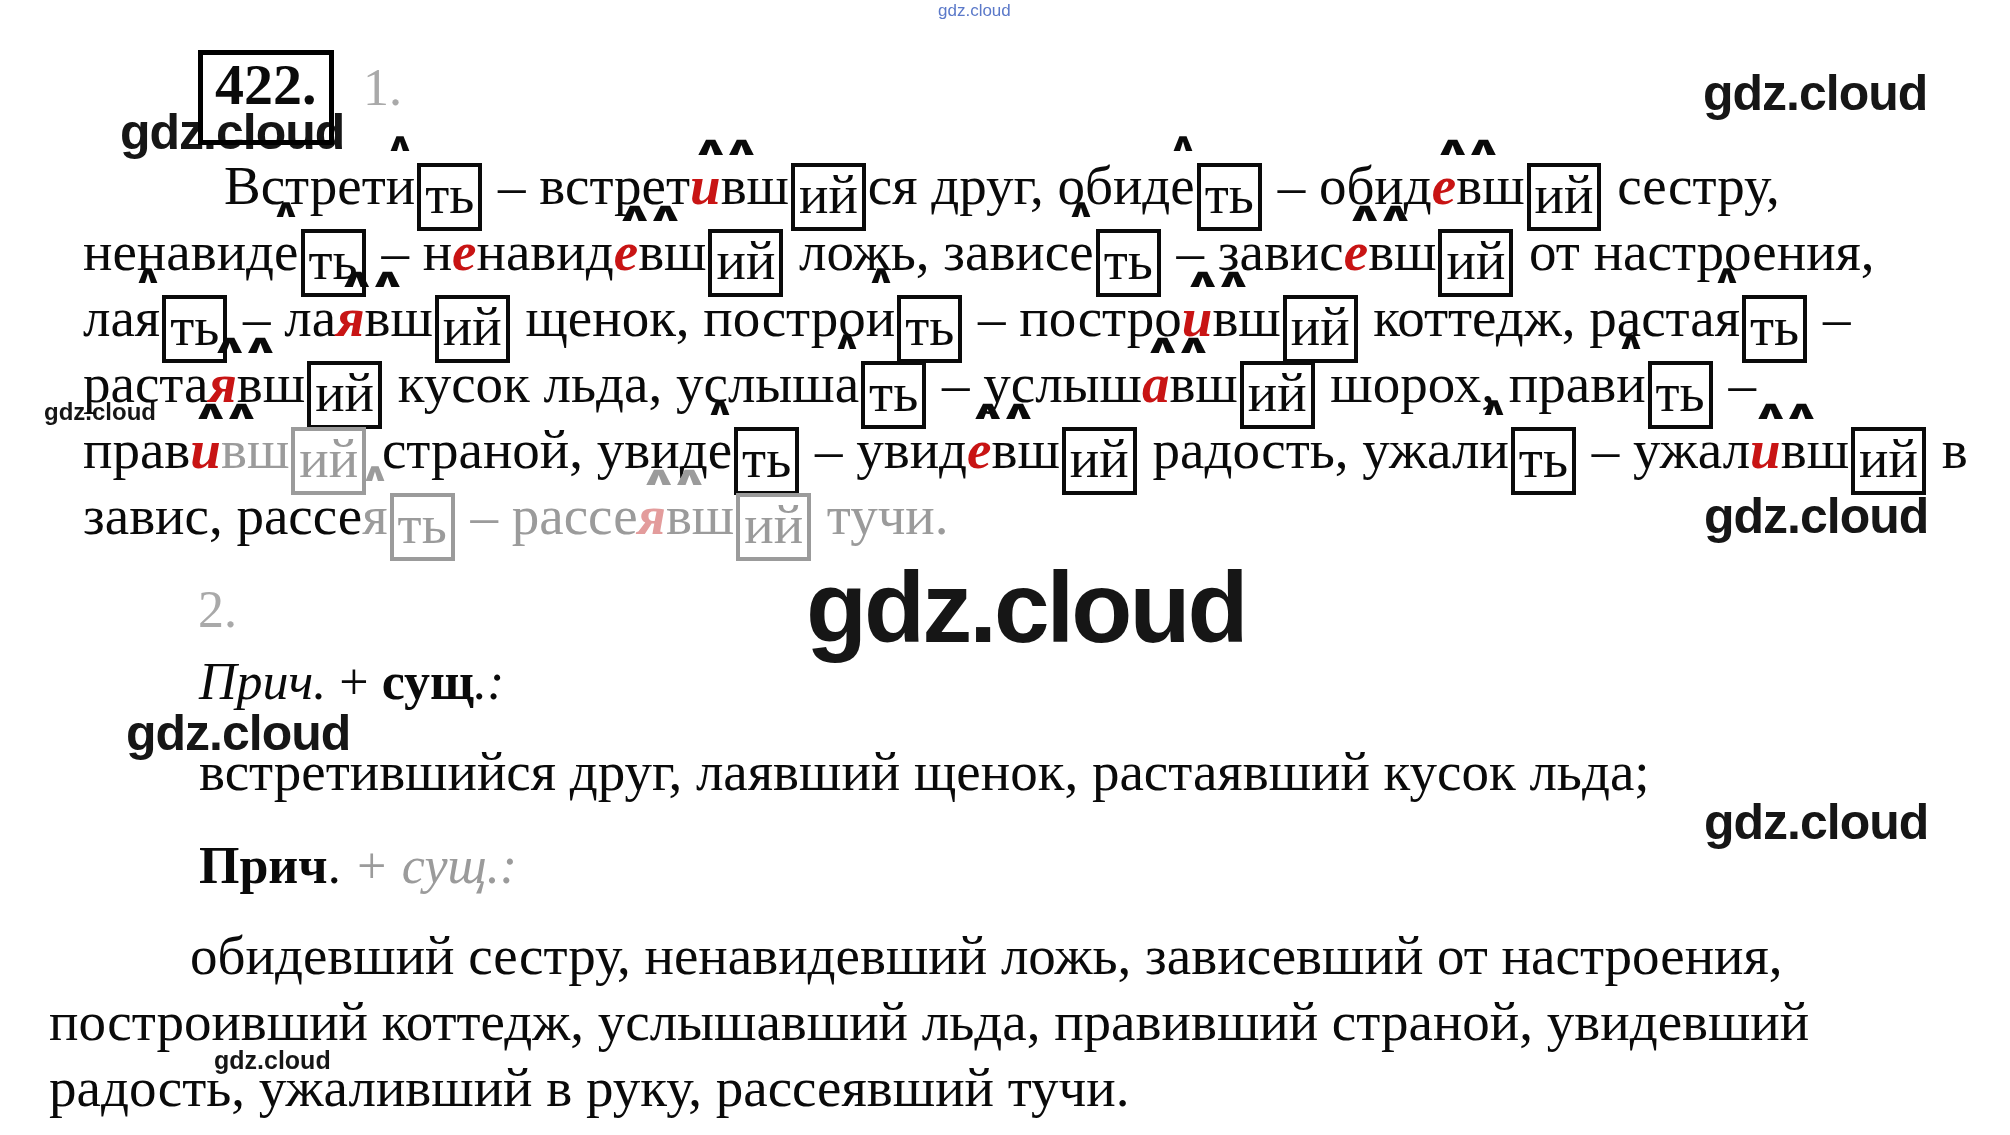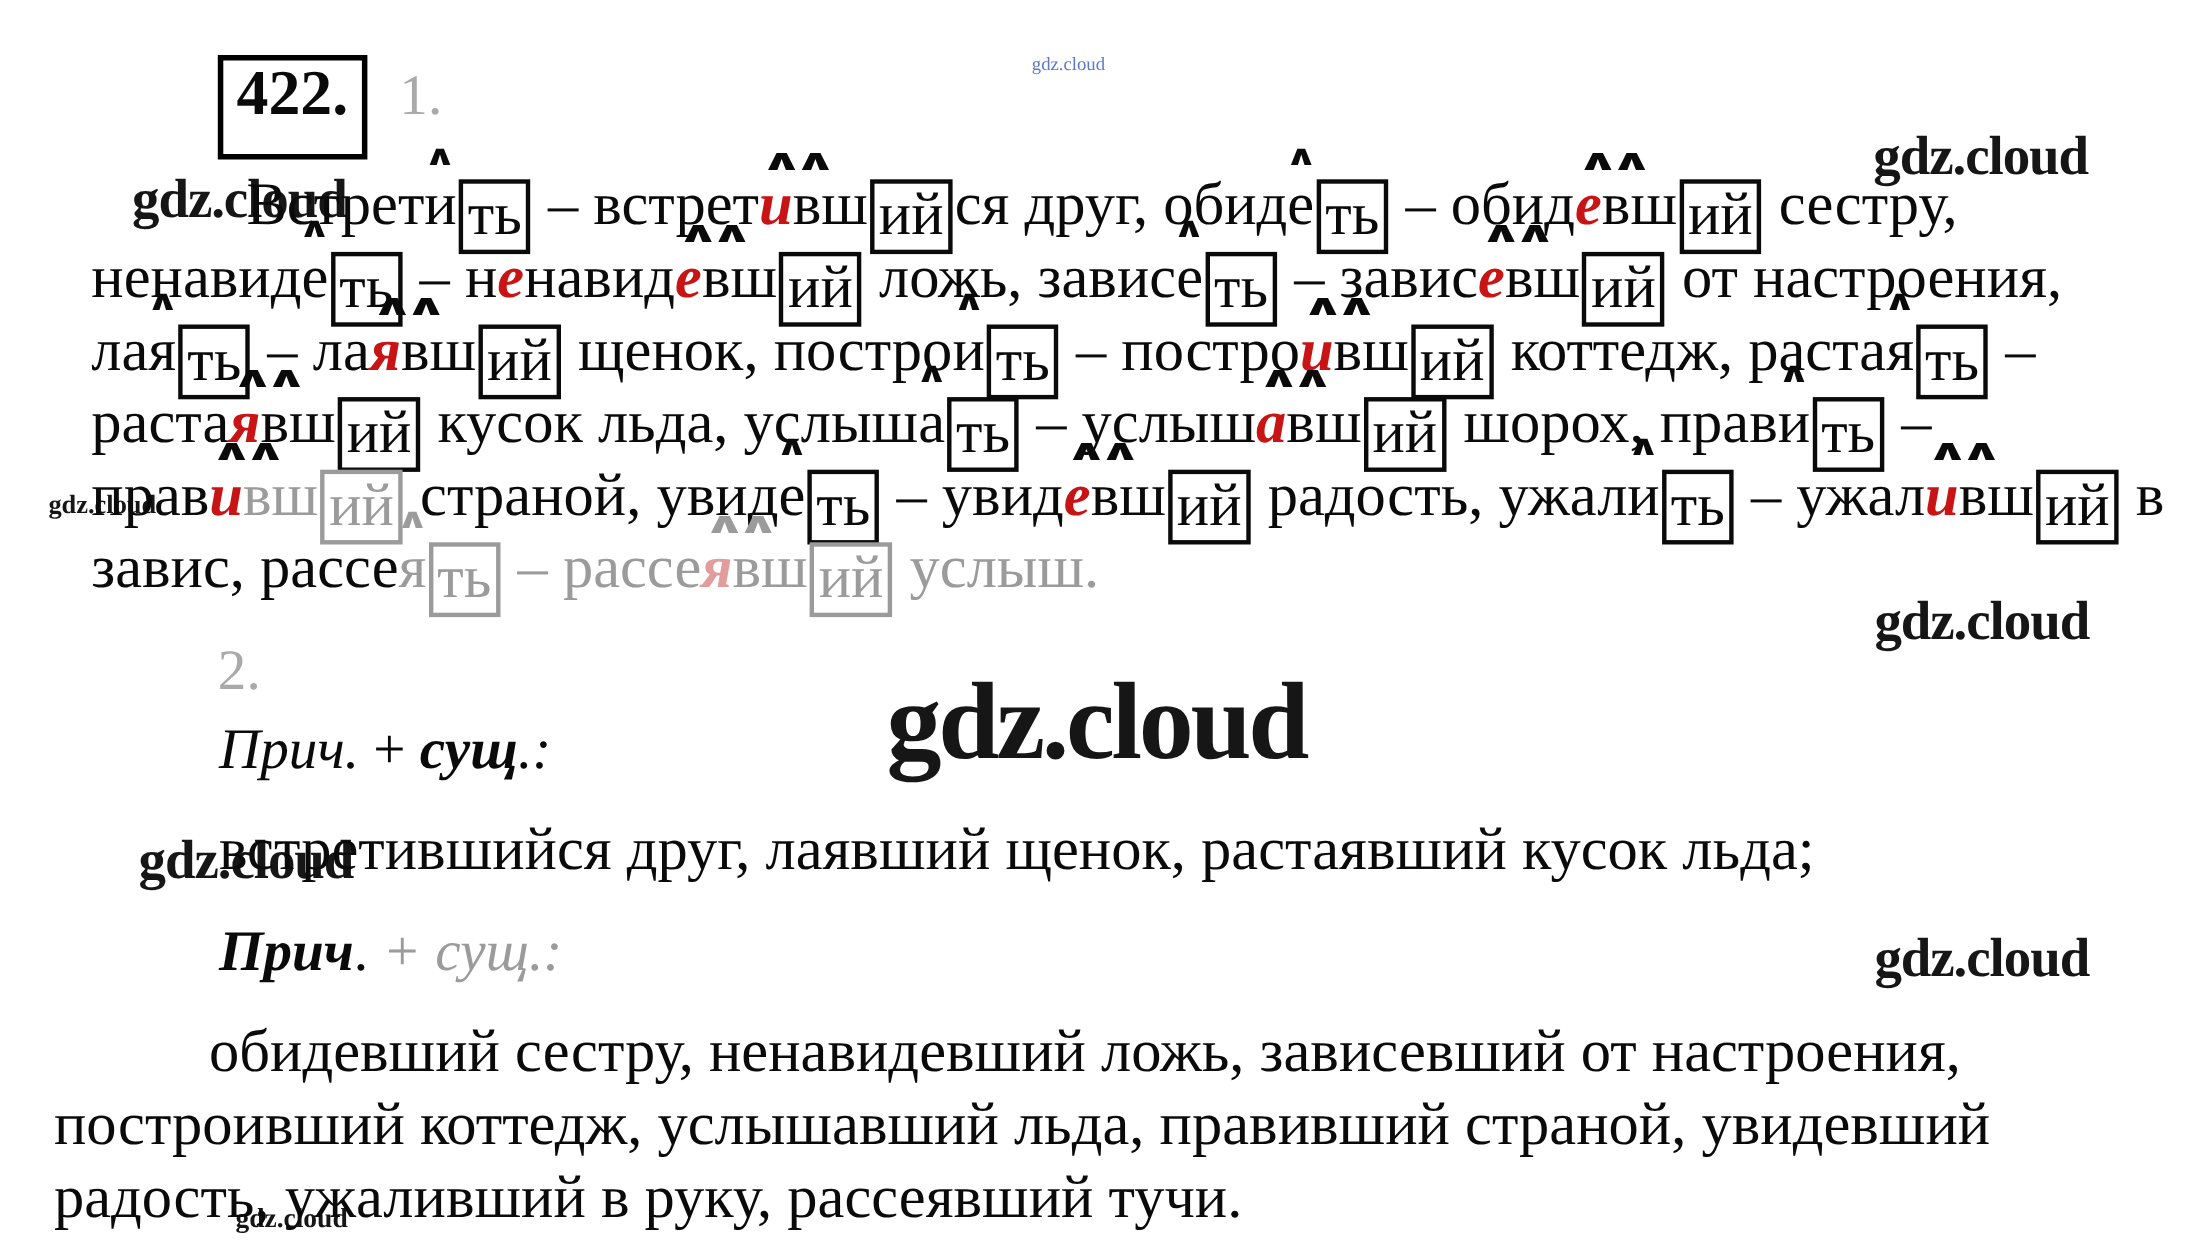--- a/index.html
+++ b/index.html
@@ -1,20 +1,20 @@
 <!DOCTYPE html>
 <html><head>
 <meta charset="utf-8">
 <style>
   html,body{margin:0;padding:0;background:#fff;}
   .page{position:relative;width:2010px;height:1135px;background:#fff;overflow:hidden;
         font-family:"Liberation Serif","DejaVu Serif",serif;color:#0a0a0a;}
   
-  .wm{position:absolute;font-family:Liberation Serif, serif;
-      font-weight:bold;color:#161616;letter-spacing:-1px;white-space:nowrap;margin-top:48px;}
+  .wm{position:absolute;font-family:Liberation Sans, sans-serif;
+      font-weight:bold;color:#161616;letter-spacing:-1px;white-space:nowrap;}
   .wm-top-blue{left:938px;top:1px;font-size:17px;color:#5b79c9;font-weight:normal;letter-spacing:0;}
   .wm-tl{left:120px;top:103px;font-size:50px;}
   .wm-tr{left:1703px;top:64px;font-size:50px;}
   .wm-sm1{left:44px;top:398px;font-size:24px;letter-spacing:0;}
   .wm-rm{left:1704px;top:487px;font-size:50px;}
   .wm-big{left:806px;top:550px;font-size:100px;letter-spacing:-3px;}
   .wm-l2{left:126px;top:704px;font-size:50px;}
   .wm-r2{left:1704px;top:793px;font-size:50px;}
   .wm-sm2{left:214px;top:1046px;font-size:25px;letter-spacing:0;}
   
@@ -28,21 +28,21 @@
   .para1{left:51px;top:158px;margin-left:32px;}
   .pline{left:199px;top:744px;}
   .para2{left:49px;top:928px;}
   .heading{position:absolute;font-size:52px;}
   .h1{left:199px;top:652px;}
   .h2{left:199px;top:836px;}
   .tline{height:66px;white-space:pre;}
   .tline.ind{padding-left:141px;}
   
   .it{font-style:italic;}
-  .bit{font-style:italic;font-weight:bold;margin-top:44px;}
+  .bit{font-weight:bold;margin-top:44px;}
   .red{color:#c81414;font-style:italic;font-weight:bold;}
   .fade{color:#9b9b9b;}
   .red.fade{color:#e39c9c;}
   .box{display:inline-block;border:4px solid;padding:0 4px 5px;margin:0 2px;
        vertical-align:-0.16em;line-height:1;}
   .caret{position:relative;}
   .caret::before{content:"∧";position:absolute;top:-1.05em;left:50%;
        transform:translateX(-50%) scale(1.6,1.1);font-size:0.42em;font-weight:bold;
        font-style:normal;color:currentColor;font-family:"DejaVu Sans",sans-serif;}
   .zig{position:relative;display:inline-block;}
@@ -67,21 +67,21 @@
 
   <div class="num-box">422.</div>
   <div class="gray-num pos-1">1.</div>
 
   <div class="tblock para1">
       <div class="tline ind"><span>Встрет</span><span class="caret">и</span><span class="box">ть</span><span> – встрет</span><span class="zig"><span class="red">и</span><span>вш</span></span><span class="box">ий</span><span>ся друг, обид</span><span class="caret">е</span><span class="box">ть</span><span> – обид</span><span class="zig"><span class="red">е</span><span>вш</span></span><span class="box">ий</span><span> сестру,</span></div>
       <div class="tline"><span>ненавид</span><span class="caret">е</span><span class="box">ть</span><span> – н</span><span class="red">е</span><span>навид</span><span class="zig"><span class="red">е</span><span>вш</span></span><span class="box">ий</span><span> ложь, завис</span><span class="caret">е</span><span class="box">ть</span><span> – завис</span><span class="zig"><span class="red">е</span><span>вш</span></span><span class="box">ий</span><span> от настроения,</span></div>
       <div class="tline"><span>ла</span><span class="caret">я</span><span class="box">ть</span><span> – ла</span><span class="zig"><span class="red">я</span><span>вш</span></span><span class="box">ий</span><span> щенок, постро</span><span class="caret">и</span><span class="box">ть</span><span> – постро</span><span class="zig"><span class="red">и</span><span>вш</span></span><span class="box">ий</span><span> коттедж, раста</span><span class="caret">я</span><span class="box">ть</span><span> –</span></div>
       <div class="tline"><span>раста</span><span class="zig"><span class="red">я</span><span>вш</span></span><span class="box">ий</span><span> кусок льда, услыш</span><span class="caret">а</span><span class="box">ть</span><span> – услыш</span><span class="zig"><span class="red">а</span><span>вш</span></span><span class="box">ий</span><span> шорох, прав</span><span class="caret">и</span><span class="box">ть</span><span> –</span></div>
       <div class="tline"><span>прав</span><span class="zig"><span class="red">и</span><span class="fade">вш</span></span><span class="box fade">ий</span><span> страной, увид</span><span class="caret">е</span><span class="box">ть</span><span> – увид</span><span class="zig"><span class="red">е</span><span>вш</span></span><span class="box">ий</span><span> радость, ужал</span><span class="caret">и</span><span class="box">ть</span><span> – ужал</span><span class="zig"><span class="red">и</span><span>вш</span></span><span class="box">ий</span><span> в</span></div>
-      <div class="tline"><span>завис, рассе</span><span class="caret fade">я</span><span class="box fade">ть</span><span class="fade"> – рассе</span><span class="zig fade"><span class="red fade">я</span><span class="fade">вш</span></span><span class="box fade">ий</span><span class="fade"> услыш.</span></div>
+      <div class="tline"><span>завис, рассе</span><span class="caret fade">я</span><span class="box fade">ть</span><span class="fade"> – рассе</span><span class="zig fade"><span class="red fade">я</span><span class="fade">вш</span></span><span class="box fade">ий</span><span class="fade"> тучи.</span></div>
     </div>
 
   <div class="gray-num pos-2">2.</div>
 
   <div class="heading h1">
       <div class="tline"><span class="it">Прич.</span><span> + </span><span class="bit">сущ</span><span class="it">.:</span></div>
     </div>
   <div class="tblock pline">
       <div class="tline"><span>встретившийся друг, лаявший щенок, растаявший кусок льда;</span></div>
     </div>

